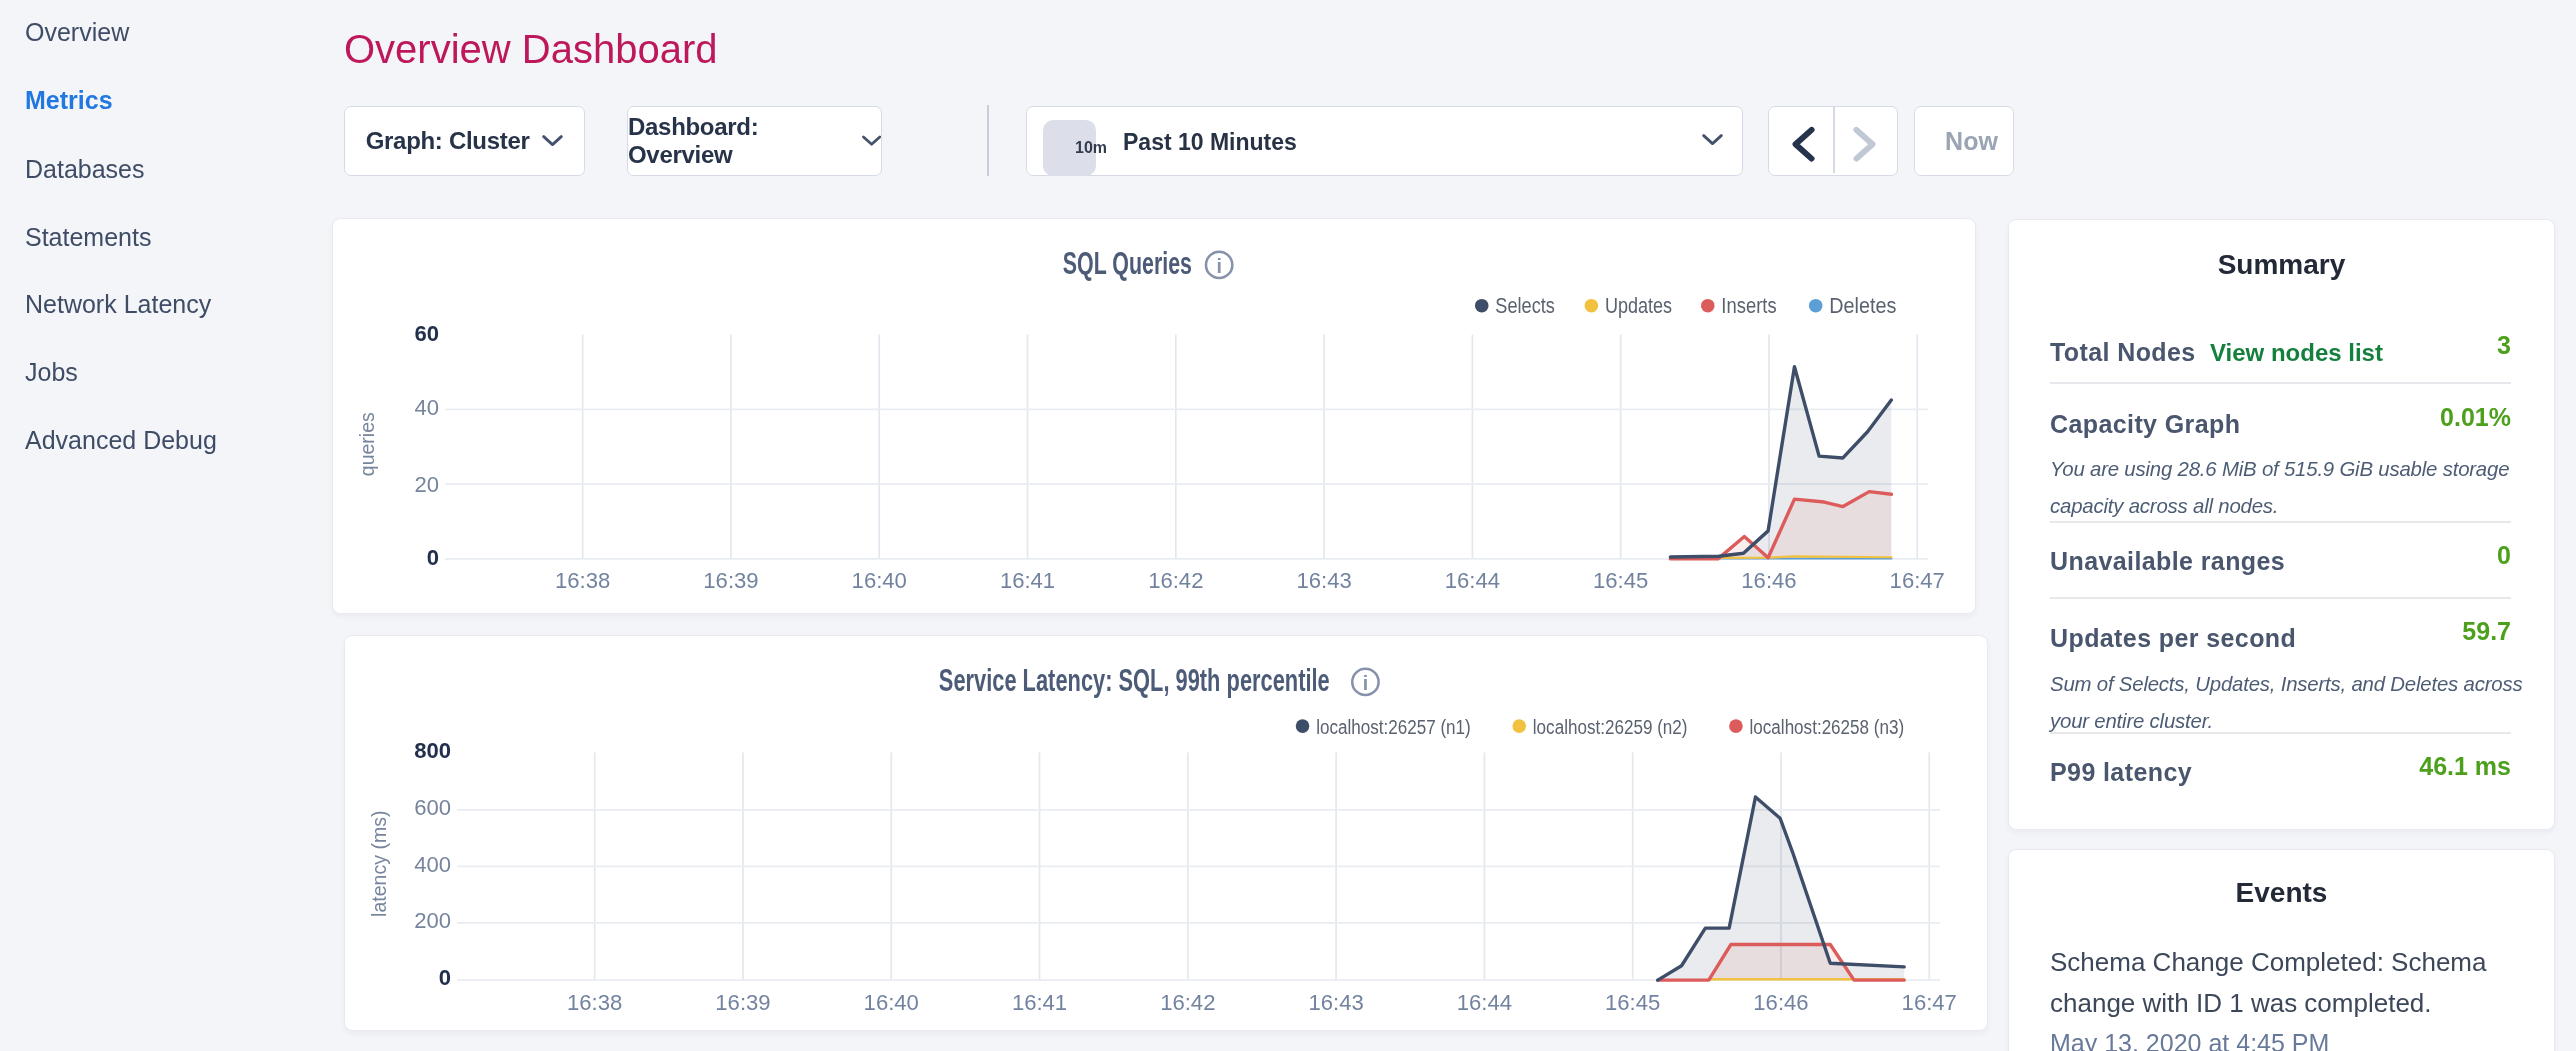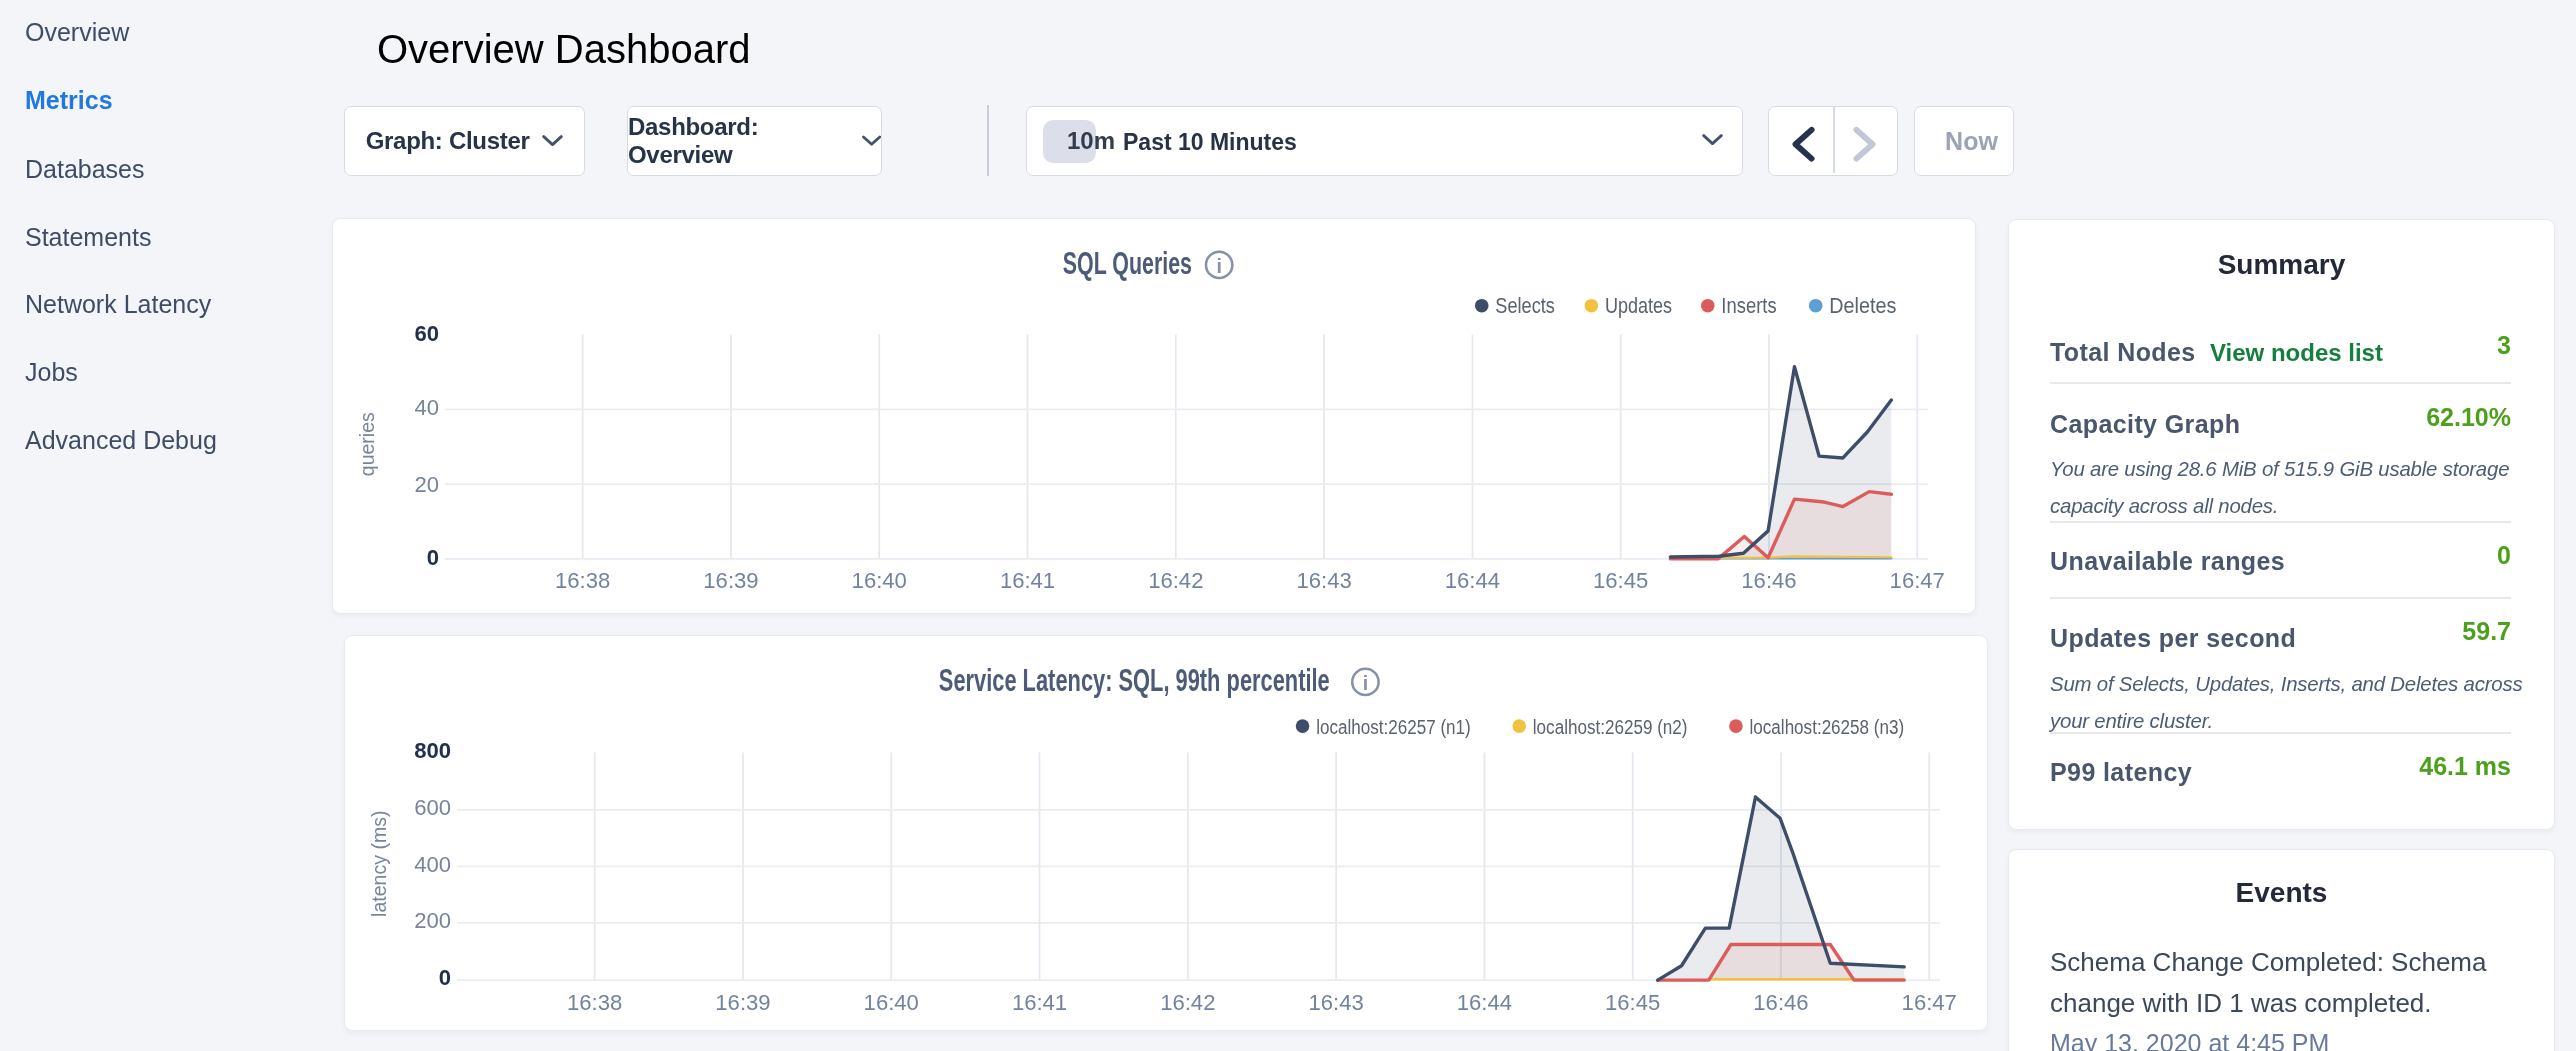--- a/index.html
+++ b/index.html
@@ -1,25 +1,25 @@
 <!DOCTYPE html>
 <html style="font-size:13.6px"><head><meta charset="utf-8">
 <style>
 * { margin:0; padding:0; box-sizing:border-box; }
 html,body { width:2576px; height:1051px; background:#f4f5f9; font-family:"Liberation Sans",sans-serif; overflow:hidden; position:relative; }
 .nav { position:absolute; left:25px; font-size:25px; color:#3e4c66; line-height:1; }
 .nav.active { color:#2178e1; font-weight:bold; }
-.h1 { position:absolute; left:344px; top:29px; font-size:40px; color:#000000; line-height:1; letter-spacing:0px;margin-left:33px; }
+.h1 { position:absolute; left:344px; top:29px; font-size:40px; color:#be185d; line-height:1; letter-spacing:0px; }
 .btn { position:absolute; top:106px; height:70px; background:#fff; border:1.7px solid #d5dae6; border-radius:6.8px;
        display:flex; align-items:center; justify-content:center; gap:12.8px; font-weight:bold; font-size:24px; letter-spacing:-0.3px; color:#273349; }
 .card { position:absolute; background:#fff; border:1.7px solid #e8eaf0; border-radius:8.5px; box-shadow:0 2.6px 5.1px rgba(90,100,120,.06); }
 .vdiv { position:absolute; left:987px; top:105px; width:1.7px; height:71px; background:#c9cdd9; }
 .timebox { position:absolute; left:1026px; top:106px; width:717px; height:70px; background:#fff; border:1.7px solid #d5dae6; border-radius:6.8px; }
-.badge { position:absolute; left:16px; top:12.8px; width:53px; height:43px; background:#dcdfe9; border-radius:10.2px;
-         display:flex; align-items:center; justify-content:center; font-size:24px; font-weight:bold; color:#333d4f;padding-left:43px; }
+.badge { position:absolute; left:16px; top:12.8px; width:53px; height:56px; background:#dcdfe9; border-radius:10.2px;
+         display:flex; align-items:center; justify-content:center; font-size:16px; font-weight:bold; color:#333d4f;padding-left:43px; }
 .tlabel { position:absolute; left:96px; top:2.6px; height:66px; display:flex; align-items:center; font-size:23px; font-weight:bold; color:#273244; }
 .tchev { position:absolute; left:675px; top:27px; }
 .arrows { position:absolute; left:1768px; top:106px; width:130px; height:70px; background:#fff; border:1.7px solid #d5dae6; border-radius:6.8px; }
 .arrows .mid { position:absolute; left:64px; top:0; width:1.7px; height:66px; background:#d5dae6; }
 .nowbtn { position:absolute; left:1914px; top:106px; width:100px; height:70px; background:#fff; border:1.7px solid #d5dae6; border-radius:6.8px;
           display:flex; align-items:center; justify-content:center; font-size:25px; font-weight:bold; color:#9aa4b4;padding-left:15px; }
 .ctitle { position:absolute; width:100%; text-align:center; font-size:28px; font-weight:bold; color:#232936; line-height:1; }
 .rowh { position:absolute; font-weight:bold; color:#49566d; letter-spacing:0.4px; line-height:1; }
 .link { position:absolute; font-weight:bold; color:#15803d; line-height:1; }
 .green { position:absolute; font-weight:bold; color:#4da01c; line-height:1; text-align:right; }
@@ -156,21 +156,21 @@
 <polyline points="1544.0,405.0 1572.0,388.0 1600.0,343.8 1628.0,343.8 1659.0,189.5 1688.0,214.5 1703.0,255.4 1747.0,385.1 1834.0,389.4" fill="none" stroke="#3e4d68" stroke-width="4" stroke-linejoin="round" stroke-linecap="round"></polyline>
 </svg>
   </div>
 <div class="card" style="left:2008px;top:219px;width:547px;height:611px">
 <div class="ctitle" style="top:31px">Summary</div>
 <div class="rowh" style="left:41px;top:120px;font-size:25px;">Total Nodes</div>
 <div class="link" style="left:201px;top:121px;font-size:24px;">View nodes list</div>
 <div class="green" style="right:43px;top:113px;font-size:25px;">3</div>
 <div class="divi" style="top:162px"></div>
 <div class="rowh" style="left:41px;top:192px;font-size:25px;">Capacity Graph</div>
-<div class="green" style="right:43px;top:185px;font-size:25px;">62.10%</div>
+<div class="green" style="right:43px;top:185px;font-size:25px;">0.01%</div>
 <div class="sub" style="left:41px;top:231px;font-size:20.4px;line-height:37px;">You are using 28.6 MiB of 515.9 GiB usable storage<br>capacity across all nodes.</div>
 <div class="divi" style="top:301px"></div>
 <div class="rowh" style="left:41px;top:329px;font-size:25px;">Unavailable ranges</div>
 <div class="green" style="right:43px;top:323px;font-size:25px;">0</div>
 <div class="divi" style="top:377px"></div>
 <div class="rowh" style="left:41px;top:406px;font-size:25px;">Updates per second</div>
 <div class="green" style="right:43px;top:399px;font-size:25px;">59.7</div>
 <div class="sub" style="left:41px;top:446px;font-size:20.4px;line-height:37px;">Sum of Selects, Updates, Inserts, and Deletes across<br>your entire cluster.</div>
 <div class="divi" style="top:512px"></div>
 <div class="rowh" style="left:41px;top:540px;font-size:25px;">P99 latency</div>

